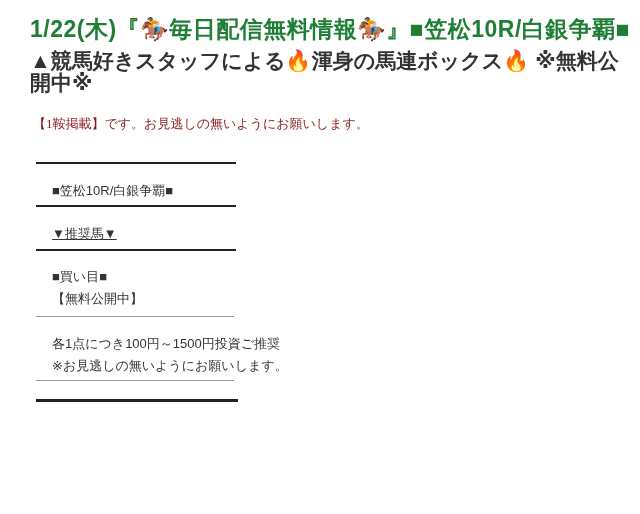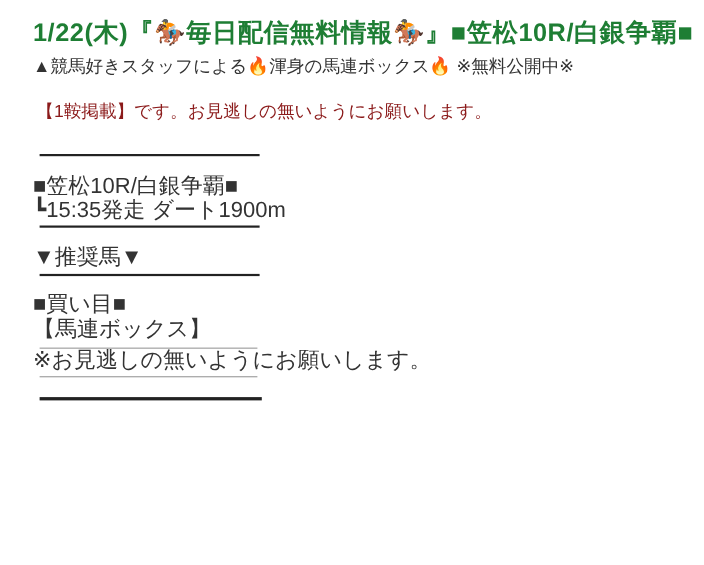--- a/index.html
+++ b/index.html
@@ -21,36 +21,37 @@
     margin: 0;
     font-size: 23px;
     line-height: 30px;
     font-weight: bold;
     color: var(--title-green, #1e7e34);
     letter-spacing: 0.5px;
     white-space: nowrap;
   }
   .subtitle {
     margin: 6px 0 0 0;
-    font-size: 16px;
+    font-size: 21px;
     line-height: 22px;
-    font-weight: normal;
+    font-weight: bold;
     color: var(--body-text, #333333);
   }
   .notice {
     margin: 0 0 0 3px;
-    font-size: 16px;
+    font-size: 13px;
     line-height: 23px;
     font-weight: normal;
     color: var(--notice-red, #8b1a1a);
+    font-family: Liberation Serif, serif;
   }
   .notice-first { margin-top: 18px; }
   .body {
-    margin: 0 0 0 0;
-    font-size: 20px;
+    margin: 0 0 0 22px;
+    font-size: 13px;
     line-height: 22px;
     color: var(--body-text, #333333);
   }
   hr {
     border: none;
     padding: 0;
   }
   .hr-dark {
     width: 200px;
     height: 2px;
@@ -66,49 +67,49 @@
     height: 3px;
     background: var(--divider-dark, #222222);
   }
   .hr1 { margin: 27px 0 0 6px; }
   .hr2 { margin: 3px 0 0 6px; }
   .hr3 { margin: 4px 0 0 6px; }
   .hr4 { margin: 6px 0 0 6px; }
   .hr5 { margin: 3px 0 0 6px; }
   .hr6 { margin: 18px 0 0 6px; }
   .race-header   { margin-top: 16px; }
-  .rec-header    { margin-top: 16px; }
+  .rec-header    { margin-top: 16px; text-decoration: underline; }
   .bet-header    { margin-top: 15px; }
   .invest-first  { margin-top: 16px; }
 </style>
 </head>
 <body>
 
 <div class="page">
 
   <h1 class="title">1/22(木)『🏇毎日配信無料情報🏇』■笠松10R/白銀争覇■</h1>
 
   <p class="subtitle">▲競馬好きスタッフによる🔥渾身の馬連ボックス🔥 ※無料公開中※</p>
 
   <p class="notice notice-first">【1鞍掲載】です。お見逃しの無いようにお願いします。</p>
 
   <hr class="hr-dark hr1">
 
   <p class="body race-header">■笠松10R/白銀争覇■</p>
-  <p class="body">┗15:35発走 ダート1900m</p>
 
   <hr class="hr-dark hr2">
 
   <p class="body rec-header">▼推奨馬▼</p>
 
   <hr class="hr-dark hr3">
 
   <p class="body bet-header">■買い目■</p>
-  <p class="body">【馬連ボックス】</p>
+  <p class="body">【無料公開中】</p>
 
   <hr class="hr-light hr4">
 
+  <p class="body invest-first">各1点につき100円～1500円投資ご推奨</p>
   <p class="body">※お見逃しの無いようにお願いします。</p>
 
   <hr class="hr-light hr5">
   <hr class="hr-thick hr6">
 
 </div>
 
 </body></html>

